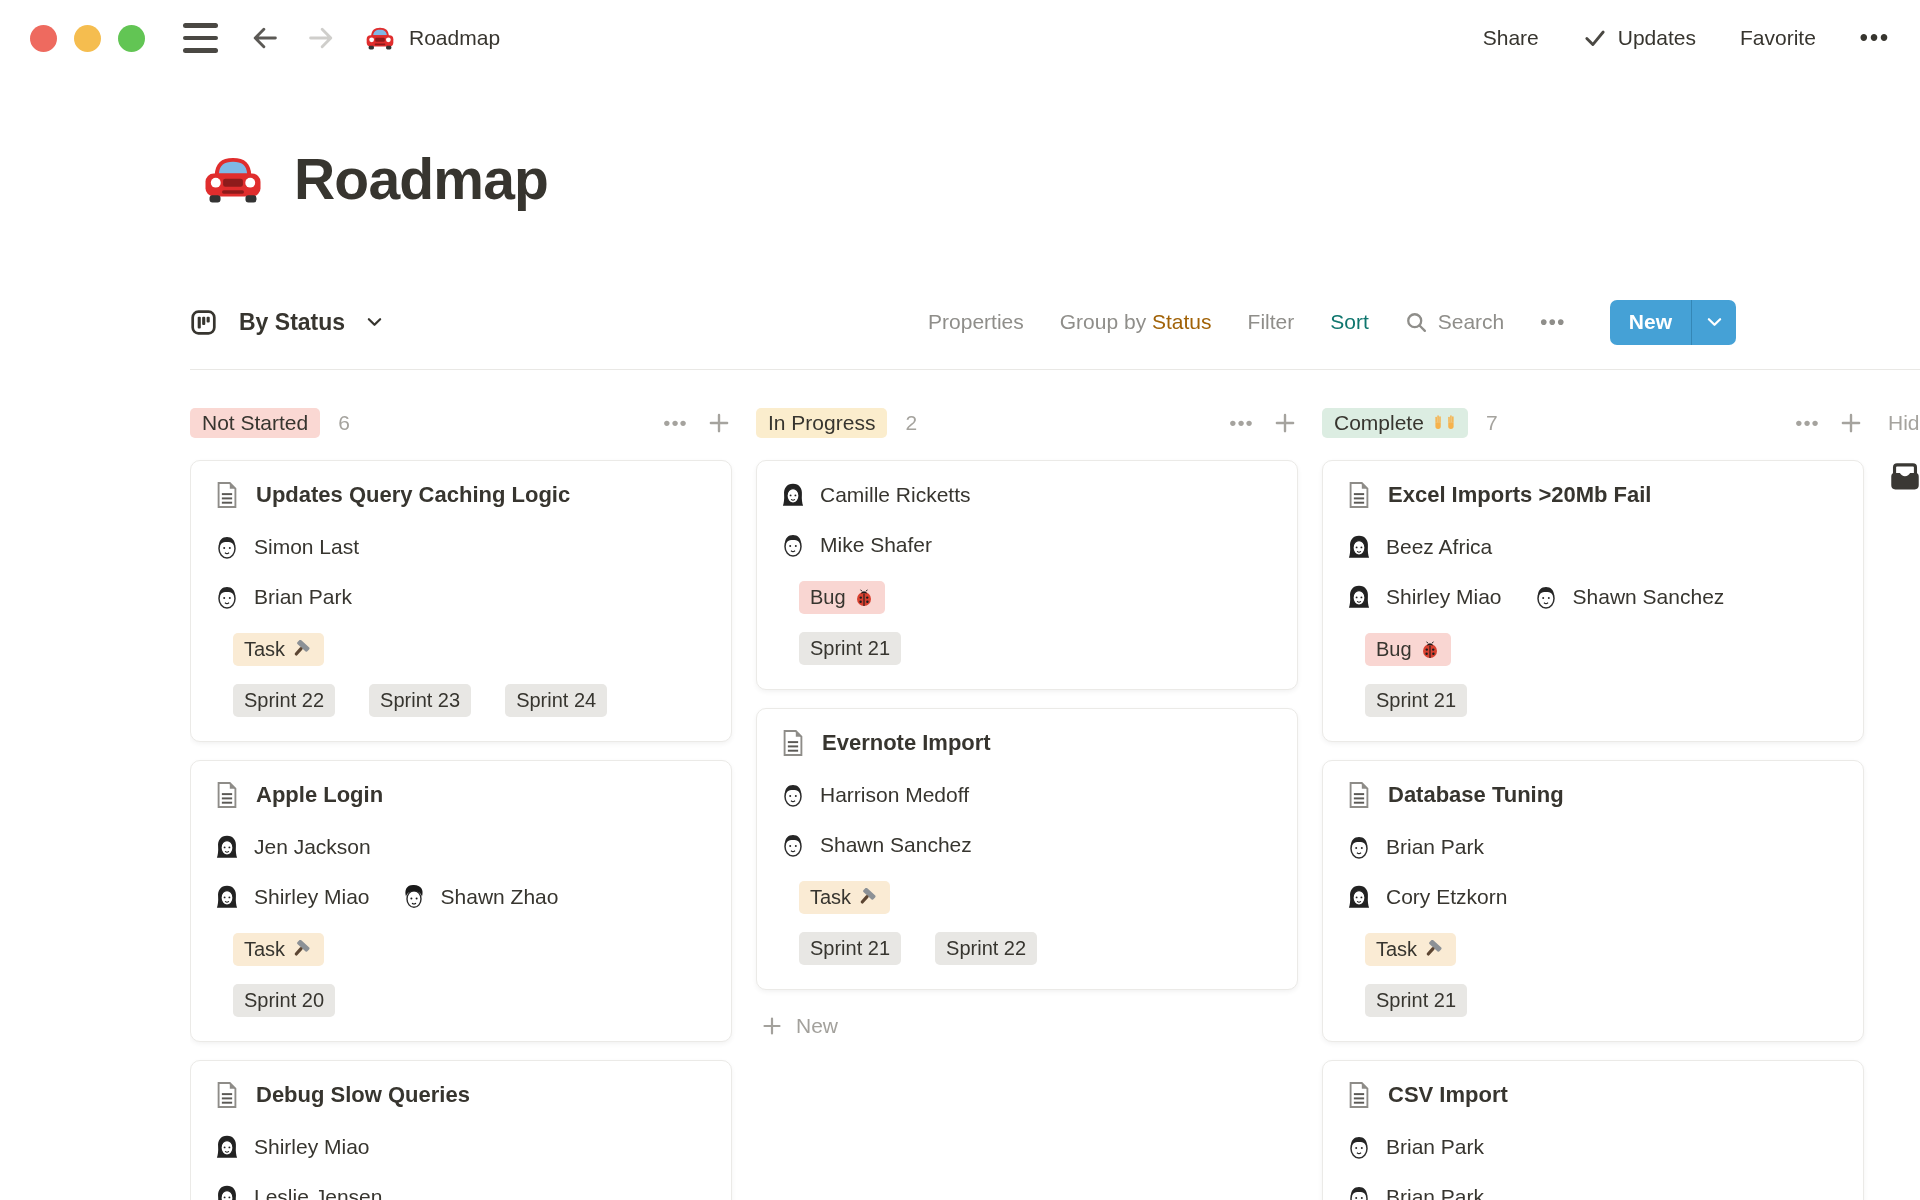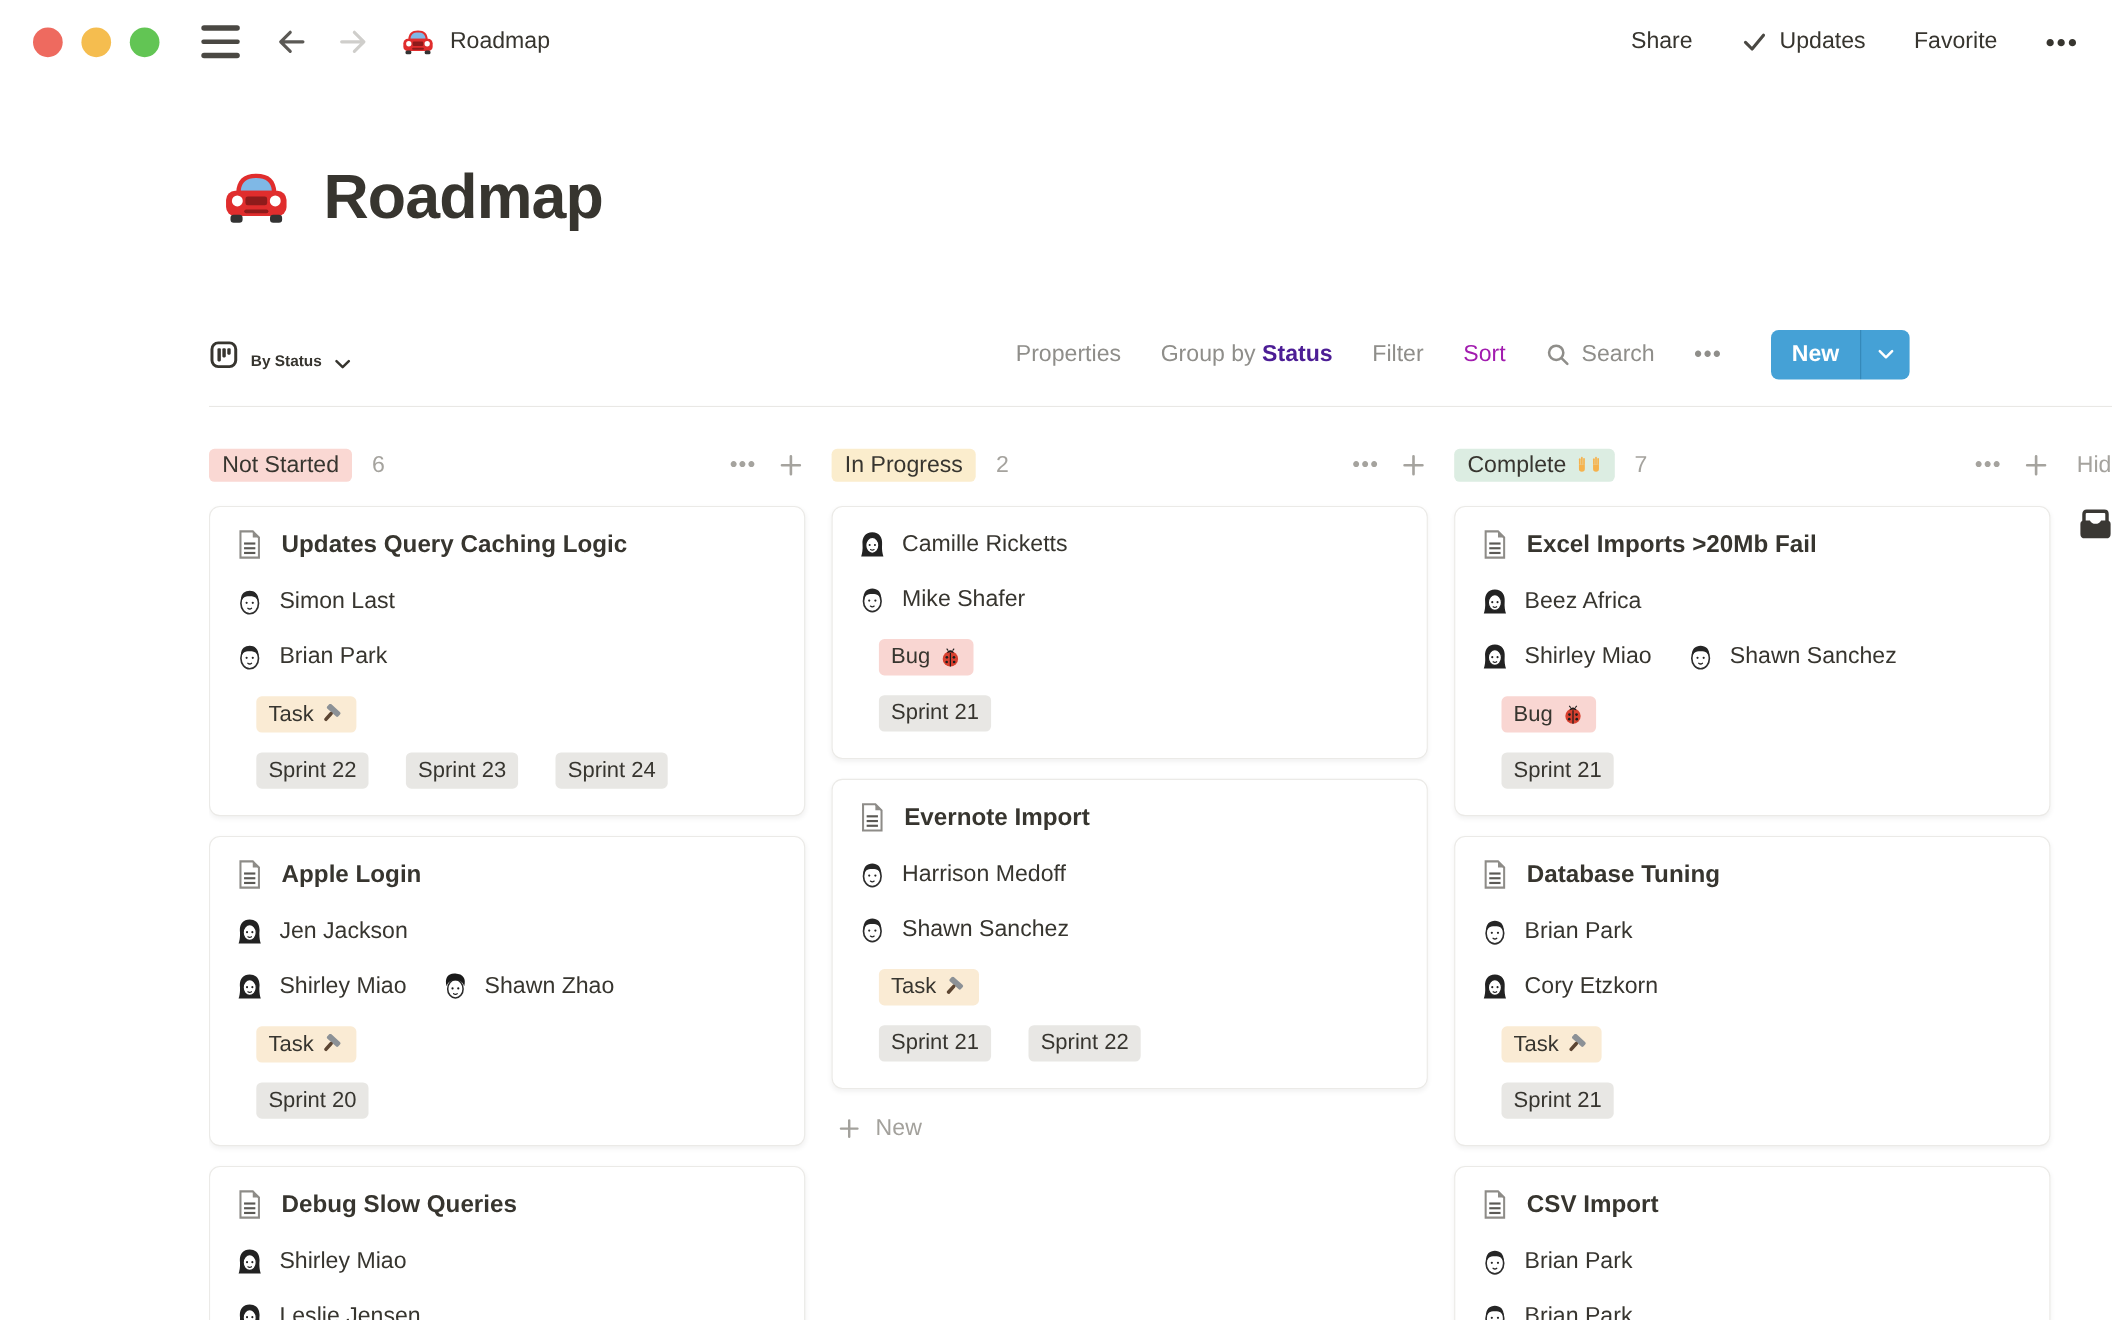--- a/index.html
+++ b/index.html
@@ -24,26 +24,26 @@
   .updates { display:flex; align-items:center; gap:11px; }
   .tb-dots { font-size:23px; letter-spacing:2px; font-weight:700; }
 
   
   .page-title { position:absolute; left:200px; top:146px; display:flex; align-items:center; gap:28px; }
   .page-title .t { font-size:57px; font-weight:700; letter-spacing:-0.8px; }
 
   
   .toolbar { position:absolute; left:190px; top:298px; width:1546px; height:48px;
     display:flex; align-items:center; }
-  .view-btn { display:flex; align-items:flex-end; gap:11px; font-size:14px; font-weight:600; cursor:pointer; }
+  .view-btn { display:flex; align-items:center; gap:22px; font-size:23px; font-weight:600; cursor:pointer; }
   .view-btn .chev { color:#37352F; }
   .toolbar-right { margin-left:auto; display:flex; align-items:center; gap:36px;
     font-size:21px; color:#8F8E8A; }
-  .groupby b { color:#4c1d95; font-weight:700; }
-  .tr-sort { color:#a21caf; }
+  .groupby b { color:#a16207; font-weight:400; }
+  .tr-sort { color:#0f766e; }
   .search { display:flex; align-items:center; gap:10px; }
   .tr-dots { font-size:20px; letter-spacing:1.5px; font-weight:700; color:#8F8E8A; }
   .new-btn { display:flex; align-items:stretch; height:45px; background:#45A1D6;
     border-radius:7px; color:#fff; overflow:hidden; cursor:pointer; margin-left:8px; }
   .new-main { display:flex; align-items:center; padding:0 19px; font-size:21px; font-weight:600; }
   .new-div { width:1px; background:rgba(9,68,100,.28); }
   .new-chev { width:44px; display:flex; align-items:center; justify-content:center; color:#fff; }
 
   .hr { position:absolute; left:190px; top:369px; width:1730px; height:1px; background:#E9E8E5; }
 

